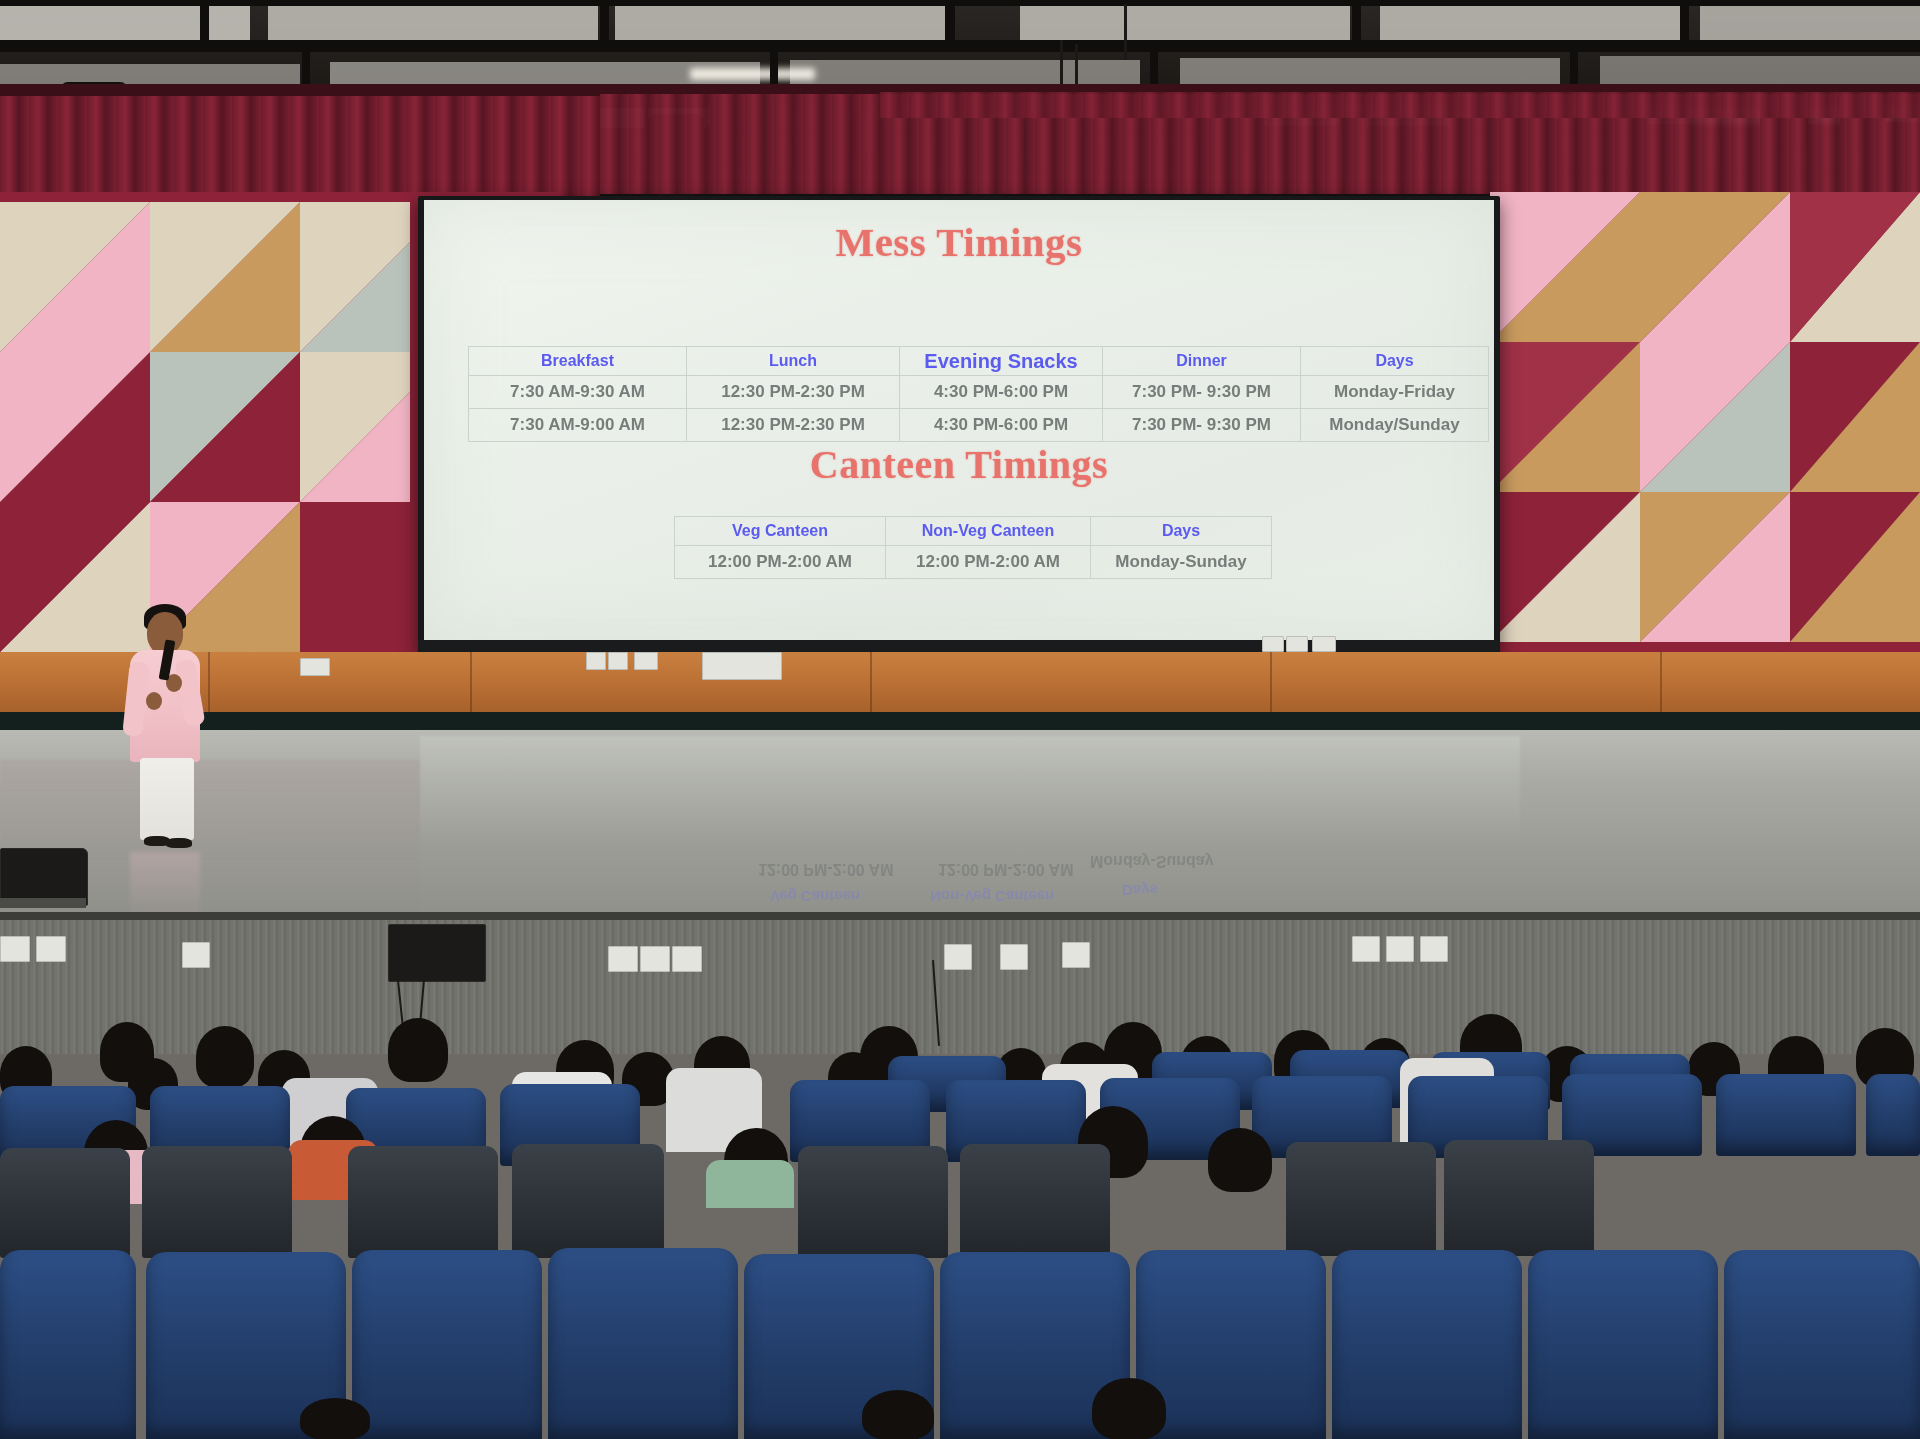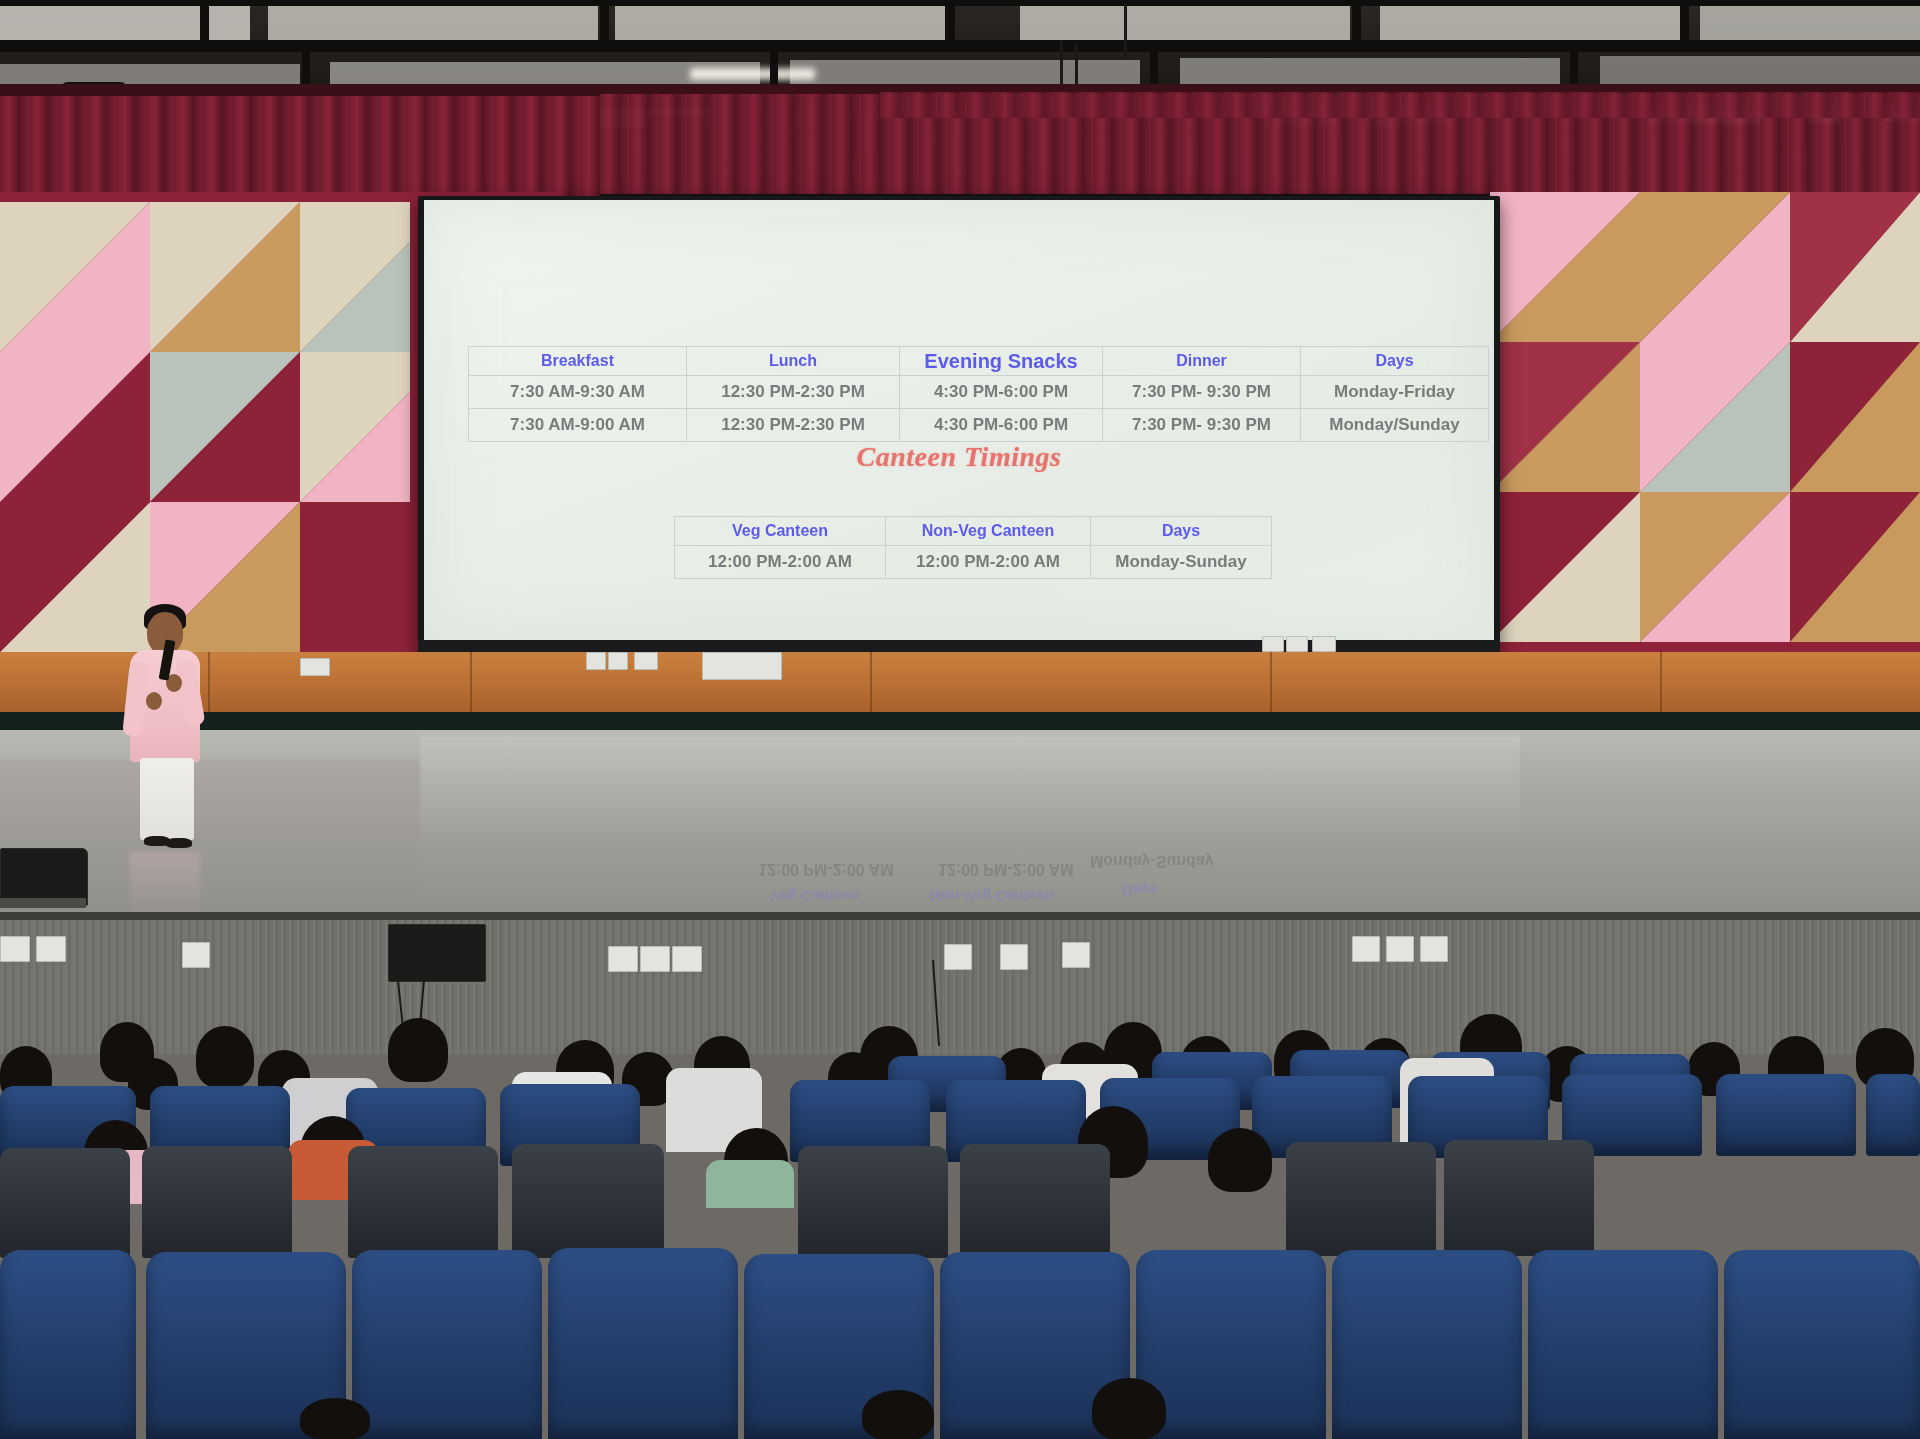--- a/index.html
+++ b/index.html
@@ -244,20 +244,21 @@
     <div class="tri" style="left:150px;top:300px;border-left:150px solid transparent;border-bottom:150px solid #f0b4c4;"></div>
     <div class="tri" style="left:300px;top:300px;border-left:130px solid transparent;border-bottom:150px solid #c89a5e;"></div>
   </div>
 
   <div style="position:absolute;left:410px;top:192px;width:20px;height:470px;background:#8d2239;"></div>
 
   <div class="screen-frame" style="left:418px;top:196px;width:1082px;height:458px;"></div>
 
   <div class="screen" style="left:424px;top:200px;width:1070px;height:444px;">
 
+    <div class="slide-title" style="top:18px;font-size:41px;">Mess Timings</div>
 
     <table class="sl" id="mess-table" style="left:44px;top:146px;">
         <tbody>
           <tr>
             <td class="hd" style="width: 215px; height: 26px; font-size: 16px;">Breakfast</td>
             <td class="hd" style="width: 210px; height: 26px; font-size: 16px;">Lunch</td>
             <td class="hd" style="width: 200px; height: 26px; font-size: 20px;">Evening Snacks</td>
             <td class="hd" style="width: 195px; height: 26px; font-size: 16px;">Dinner</td>
             <td class="hd" style="width: 185px; height: 26px; font-size: 16px;">Days</td>
           </tr>
@@ -271,21 +272,21 @@
           <tr>
             <td class="bd" style="width: 215px; height: 30px; font-size: 17px;">7:30 AM-9:00 AM</td>
             <td class="bd" style="width: 210px; height: 30px; font-size: 17px;">12:30 PM-2:30 PM</td>
             <td class="bd" style="width: 200px; height: 30px; font-size: 17px;">4:30 PM-6:00 PM</td>
             <td class="bd" style="width: 195px; height: 30px; font-size: 17px;">7:30 PM- 9:30 PM</td>
             <td class="bd" style="width: 185px; height: 30px; font-size: 17px;">Monday/Sunday</td>
           </tr>
         </tbody>
       </table>
 
-    <div class="slide-title" style="top:241px;font-size:28px;font-style:italic;">Canteen Timings</div>
+    <div class="slide-title" style="top:241px;font-size:40px;">Canteen Timings</div>
 
     <table class="sl" id="canteen-table" style="left:250px;top:316px;">
         <tbody>
           <tr>
             <td class="hd" style="width: 208px; height: 26px; font-size: 16px;">Veg Canteen</td>
             <td class="hd" style="width: 202px; height: 26px; font-size: 16px;">Non-Veg Canteen</td>
             <td class="hd" style="width: 178px; height: 26px; font-size: 16px;">Days</td>
           </tr>
           <tr>
             <td class="bd" style="width: 208px; height: 30px; font-size: 17px;">12:00 PM-2:00 AM</td>

